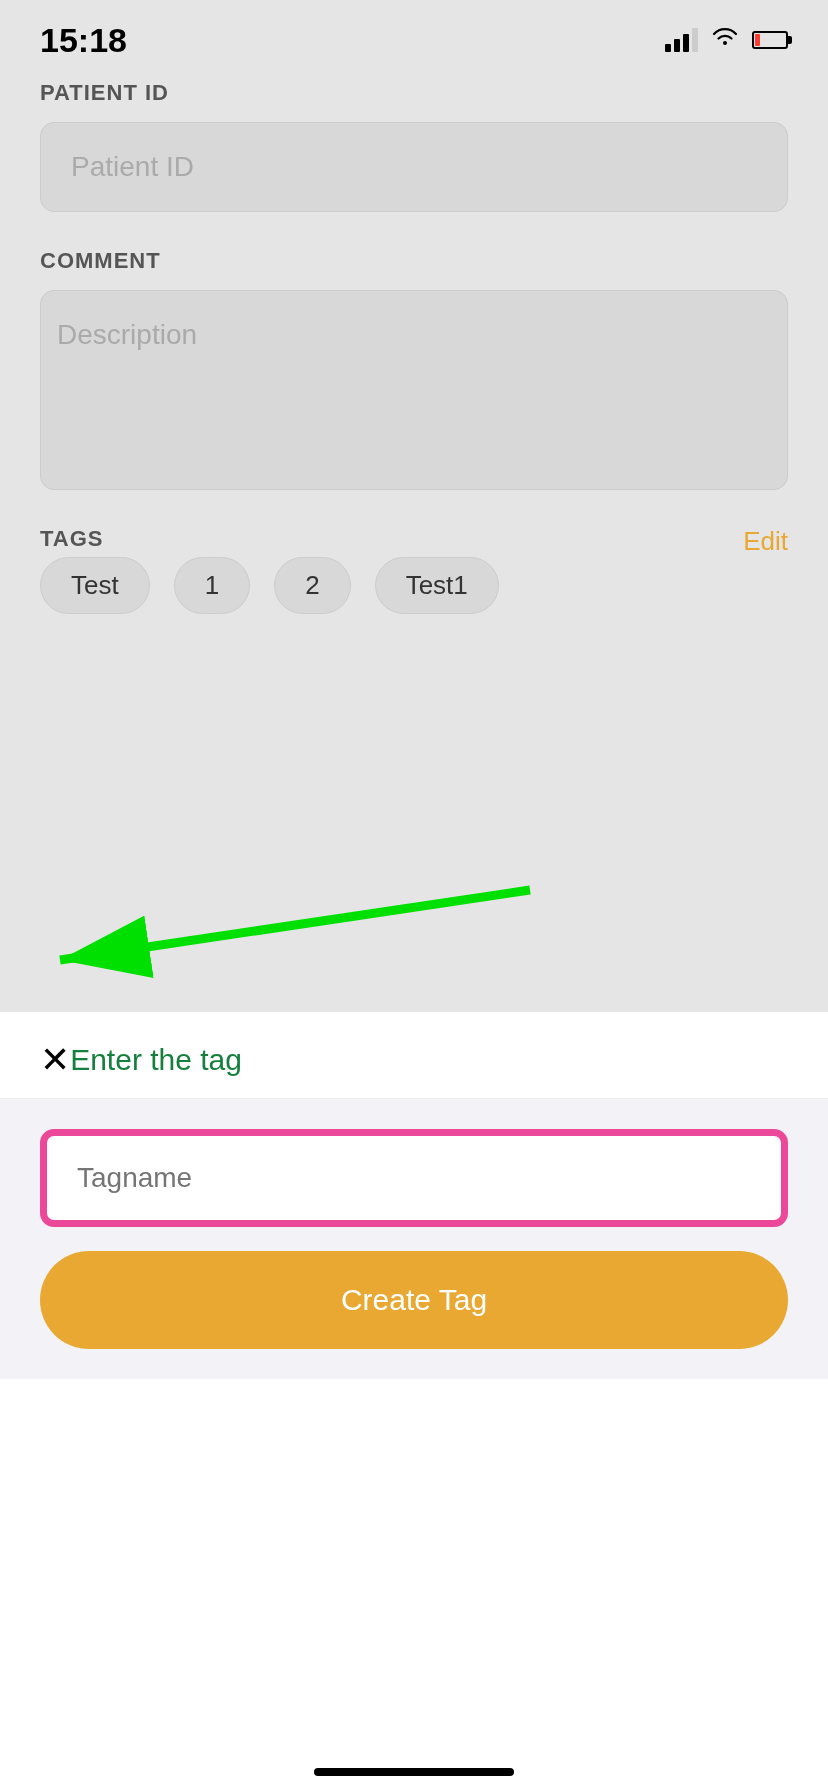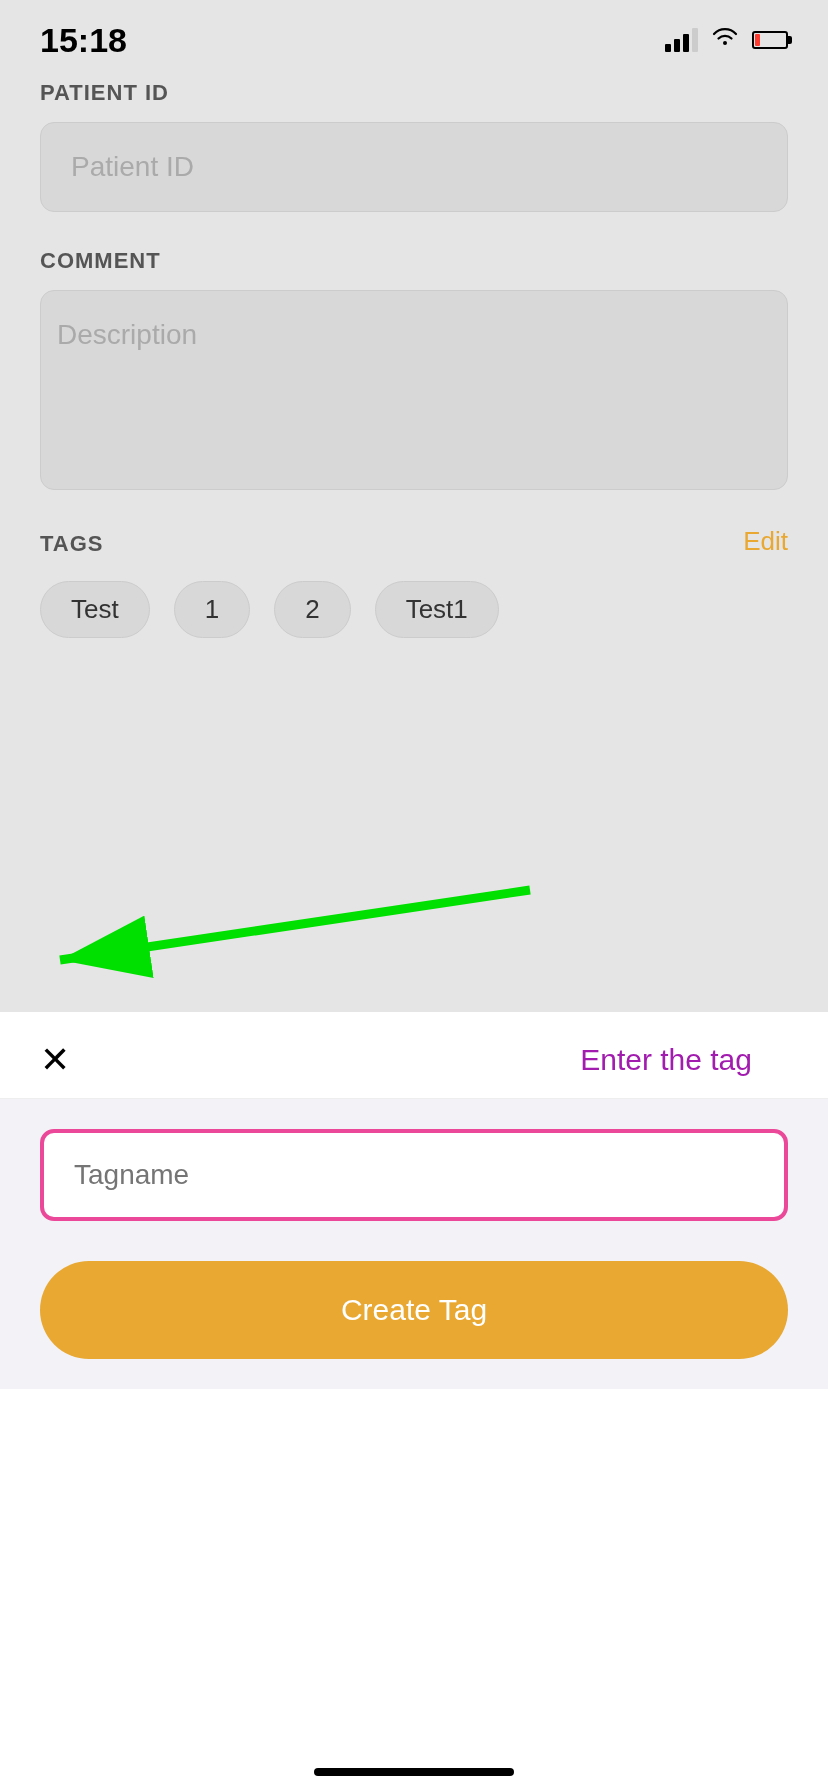--- a/index.html
+++ b/index.html
@@ -128,22 +128,21 @@
       font-size: 28px;
       color: #aaa;
       width: 100%;
       height: 200px;
       margin-bottom: 36px;
     }
 
     .tags-header {
       display: flex;
       justify-content: space-between;
-      align-items: flex-end;
-      margin-bottom: 24px;
+      align-items: flex-start;
     }
 
     .edit-link {
       font-size: 26px;
       color: #e8a832;
       font-weight: 500;
     }
 
     .tags-list {
       display: flex;
@@ -196,39 +195,39 @@
       color: #000;
       background: none;
       border: none;
       cursor: pointer;
       padding: 0;
       line-height: 1;
     }
 
     .modal-title {
       flex: 1;
-      text-align: right;
+      text-align: left;
       font-size: 30px;
       font-weight: 500;
-      color: #a21caf;
+      color: #15803d;
       padding-right: 36px;
     }
 
     .modal-body {
       background: #f2f2f7;
       padding: 30px 40px;
       flex: 1;
     }
 
     .modal-input-container {
       background: #fff;
       border-radius: 14px;
       padding: 26px 30px;
-      margin-bottom: 30px;
-      border: 4px solid #ec4899;
+      margin-bottom: 14px;
+      border: 7px solid #ec4899;
     }
 
     .modal-input {
       font-size: 28px;
       color: #aaa;
       background: transparent;
       border: none;
       outline: none;
       width: 100%;
     }

